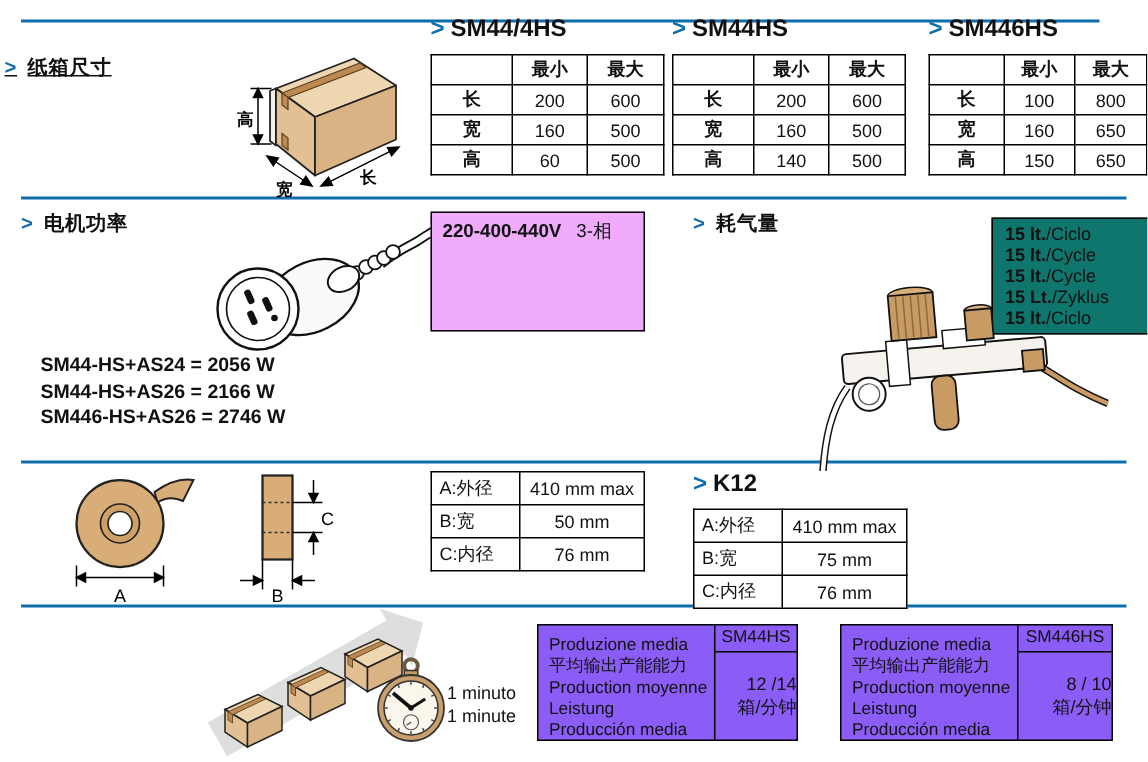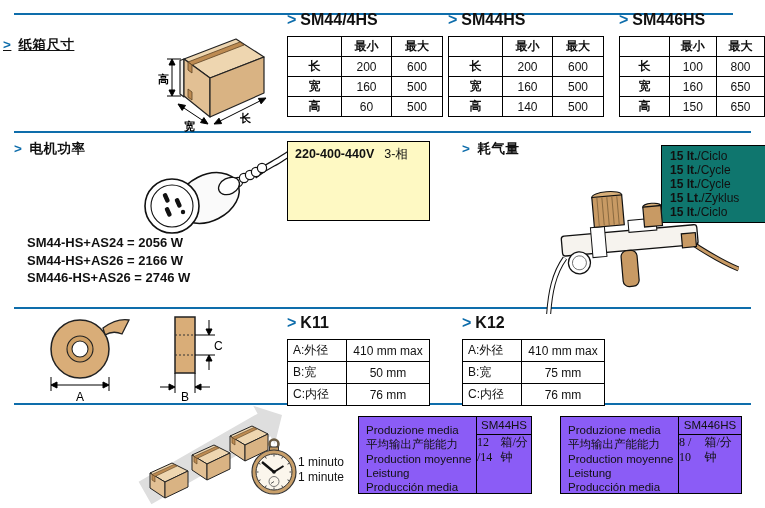--- a/index.html
+++ b/index.html
@@ -18,32 +18,32 @@
   table.dims{border-collapse:collapse;font-size:12px;border:1.5px solid #000;background:#fff;}
   table.dims td{border:1px solid #000;text-align:center;height:19px;padding:0 2px;}
   table.dims td.c0{width:49px;font-weight:bold;}
   table.dims td.c1{width:45px;}
   table.dims td.c2{width:46px;}
   table.dims td.hd{font-weight:bold;}
   table.ktbl{border-collapse:collapse;font-size:12px;border:1.5px solid #000;background:#fff;}
   table.ktbl td{border:1px solid #000;height:21px;padding:0 3px;}
   table.ktbl td.kl{width:50px;text-align:left;padding-left:5px;}
   table.ktbl td.kv{width:76px;text-align:center;}
-  .vbox{position:absolute;border:1.5px solid #000;background:#fef9c3;padding:4px 0 0 7px;font-size:12.5px;white-space:nowrap;}
+  .vbox{position:absolute;border:1.5px solid #000;background:#f0abfc;padding:4px 0 0 7px;font-size:12.5px;white-space:nowrap;}
   .vbox .volt{font-weight:bold;}
   .vbox .phase{margin-left:10px;font-weight:normal;}
   .airbox{position:absolute;border:1.5px solid #000;background:#0f766e;padding:4px 0 0 8px;font-size:12px;line-height:13.9px;margin-left:32px;}
   .airbox b{font-weight:bold;}
   .powerlines{position:absolute;font-size:13px;font-weight:bold;line-height:17.5px;white-space:nowrap;}
   .timelabel{position:absolute;font-size:12px;line-height:15px;}
   .otable{position:absolute;display:flex;border:1px solid #000;background:#8b5cf6;box-sizing:border-box;}
   .olang{flex:1;padding:6px 2px 0 7px;font-size:11.5px;line-height:14.3px;white-space:nowrap;overflow:hidden;}
   .ocol{border-left:1px solid #000;display:flex;flex-direction:column;}
   .ohead{height:17px;border-bottom:1px solid #000;text-align:center;font-size:11.5px;line-height:17px;white-space:nowrap;}
-  .oval{flex:1;display:flex;justify-content:center;text-align:left;font-size:12px;line-height:15px;font-family:Liberation Serif, serif;}
+  .oval{flex:1;display:flex;flex-direction:column;justify-content:center;text-align:right;font-size:12px;line-height:15px;}
   svg{display:block;}
   svg text{font-family:"Liberation Sans","DejaVu Sans",sans-serif;}
 </style>
 </head>
 <body>
 
 <div id="page">
 
   <div class="rule" style="left:14px;top:13px;width:719px;"></div>
   <div class="rule" style="left:14px;top:131px;width:737px;"></div>
@@ -265,21 +265,20 @@
       <polygon points="142,76 136,73 136,79" fill="#000"></polygon>
       <line x1="177" y1="76" x2="167" y2="76"></line>
       <polygon points="162,76 168,73 168,79" fill="#000"></polygon>
     </g>
     <text x="43" y="90" font-size="12">A</text>
     <text x="148" y="90" font-size="12">B</text>
     <text x="181" y="39" font-size="12">C</text>
   </svg>
 
   <div class="abs" style="left:287px;top:314px;">
-    <div class="tbl-title"><span class="chev">&gt;</span><span>K11</span></div>
     <table class="ktbl">
       <tbody>
           <tr>
             <td class="kl">A:外径</td>
             <td class="kv">410 mm max</td>
           </tr>
       <tr>
             <td class="kl">B:宽</td>
             <td class="kv">50 mm</td>
           </tr>

